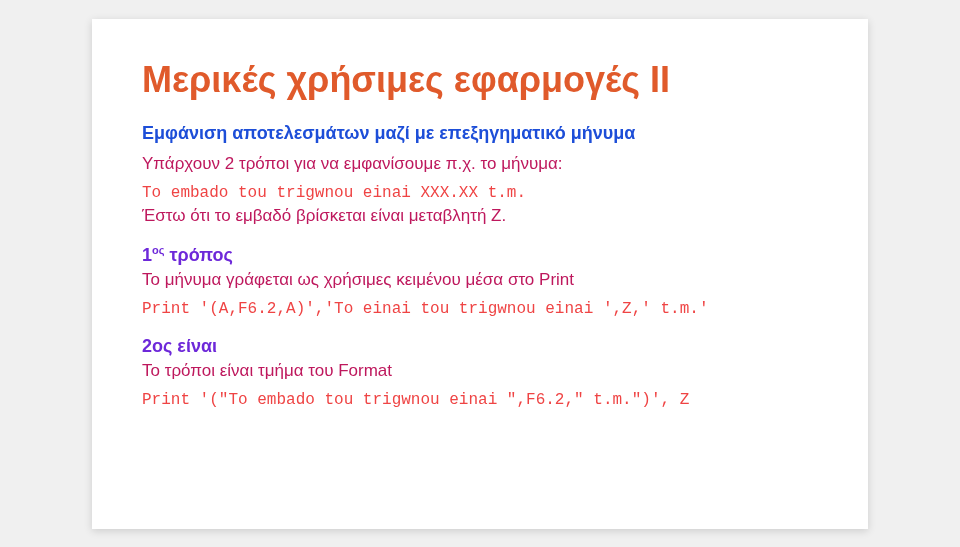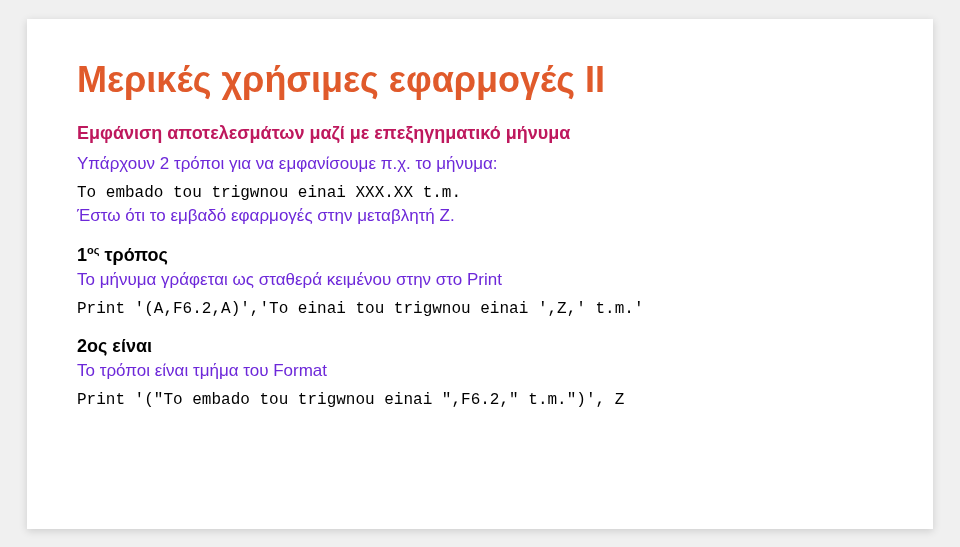--- a/index.html
+++ b/index.html
@@ -13,59 +13,59 @@
       font-family: Arial, sans-serif;
       width: 960px;
       min-height: 547px;
       display: flex;
       align-items: center;
       justify-content: center;
     }
 
     .slide {
       background-color: #ffffff;
-      width: 906px;
+      width: 776px;
       min-height: 510px;
       padding: 40px 50px 40px 50px;
       box-shadow: 0 2px 8px rgba(0,0,0,0.15);
     }
 
     .slide-title {
       color: #e05a2b;
       font-size: 36px;
       font-weight: bold;
       margin-bottom: 22px;
       font-family: Arial, sans-serif;
     }
 
     .section-heading {
       font-size: 18px;
       font-weight: bold;
-      color: #be185d;
+      color: #1d4ed8;
       margin-bottom: 10px;
     }
 
     .code-line {
       font-family: 'Courier New', Courier, monospace;
       font-size: 16px;
-      color: #000000;
+      color: #ef4444;
       margin-bottom: 4px;
       margin-left: 0;
     }
 
     .normal-text {
       font-size: 17px;
-      color: #6d28d9;
+      color: #be185d;
       margin-bottom: 10px;
     }
 
     .method-title {
       font-size: 18px;
       font-weight: bold;
-      color: #000000;
+      color: #6d28d9;
       margin-top: 18px;
       margin-bottom: 4px;
     }
 
     .method-title sup {
       font-size: 11px;
       vertical-align: super;
     }
 
     .block {
@@ -76,28 +76,28 @@
 <body>
 
 <div class="slide">
 
   <div class="slide-title">Μερικές χρήσιμες εφαρμογές ΙΙ</div>
 
   <div class="block">
     <div class="section-heading">Εμφάνιση αποτελεσμάτων μαζί με επεξηγηματικό μήνυμα</div>
     <div class="normal-text">Υπάρχουν 2 τρόποι για να εμφανίσουμε π.χ. το μήνυμα:</div>
     <div class="code-line">To embado tou trigwnou einai XXX.XX t.m.</div>
-    <div class="normal-text">Έστω ότι το εμβαδό εφαρμογές στην μεταβλητή Ζ.</div>
+    <div class="normal-text">Έστω ότι το εμβαδό βρίσκεται είναι μεταβλητή Ζ.</div>
   </div>
 
   <div class="block">
     <div class="method-title">
       <span>1</span><sup>ος</sup><span> τρόπος</span>
     </div>
-    <div class="normal-text">Το μήνυμα γράφεται ως σταθερά κειμένου στην στο Print</div>
+    <div class="normal-text">Το μήνυμα γράφεται ως χρήσιμες κειμένου μέσα στο Print</div>
     <div class="code-line">Print '(A,F6.2,A)','To einai tou trigwnou einai ',Z,' t.m.'</div>
   </div>
 
   <div class="block">
     <div class="method-title">2ος είναι</div>
     <div class="normal-text">Το τρόποι είναι τμήμα του Format</div>
     <div class="code-line">Print '("To embado tou trigwnou einai ",F6.2," t.m.")', Z</div>
   </div>
 
 </div>

